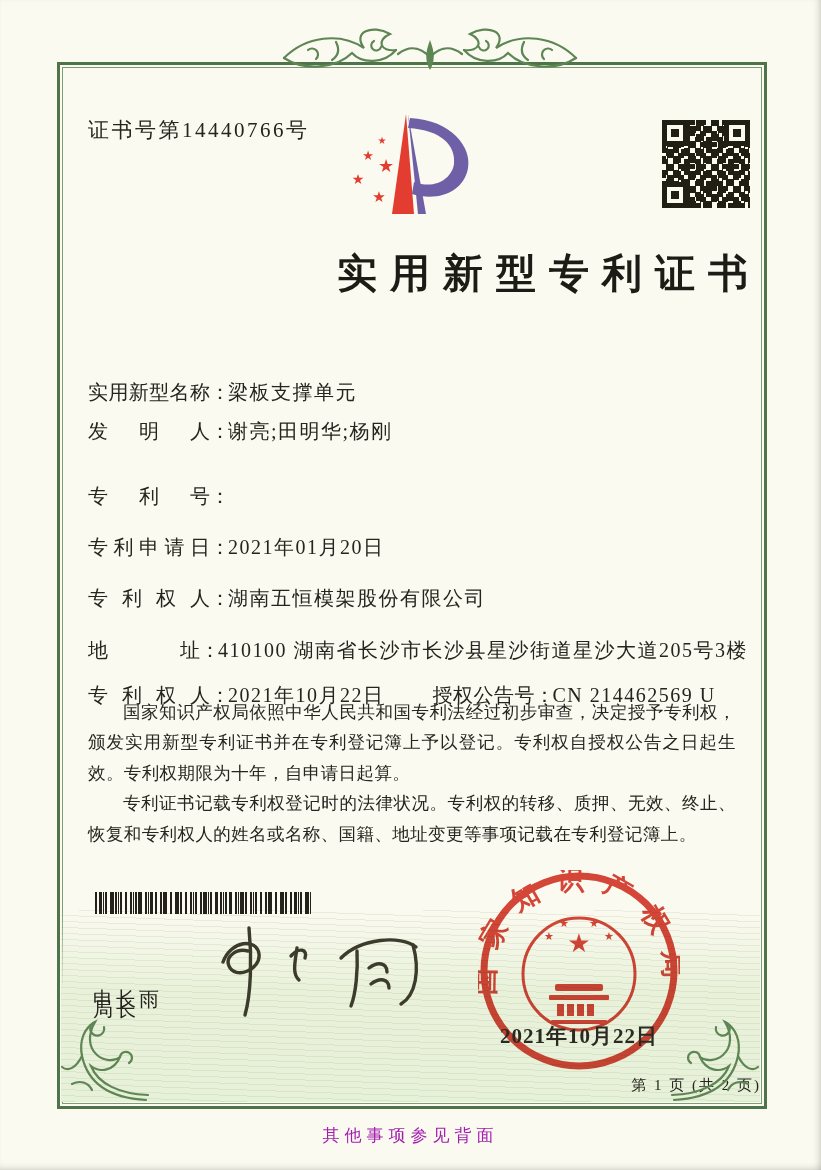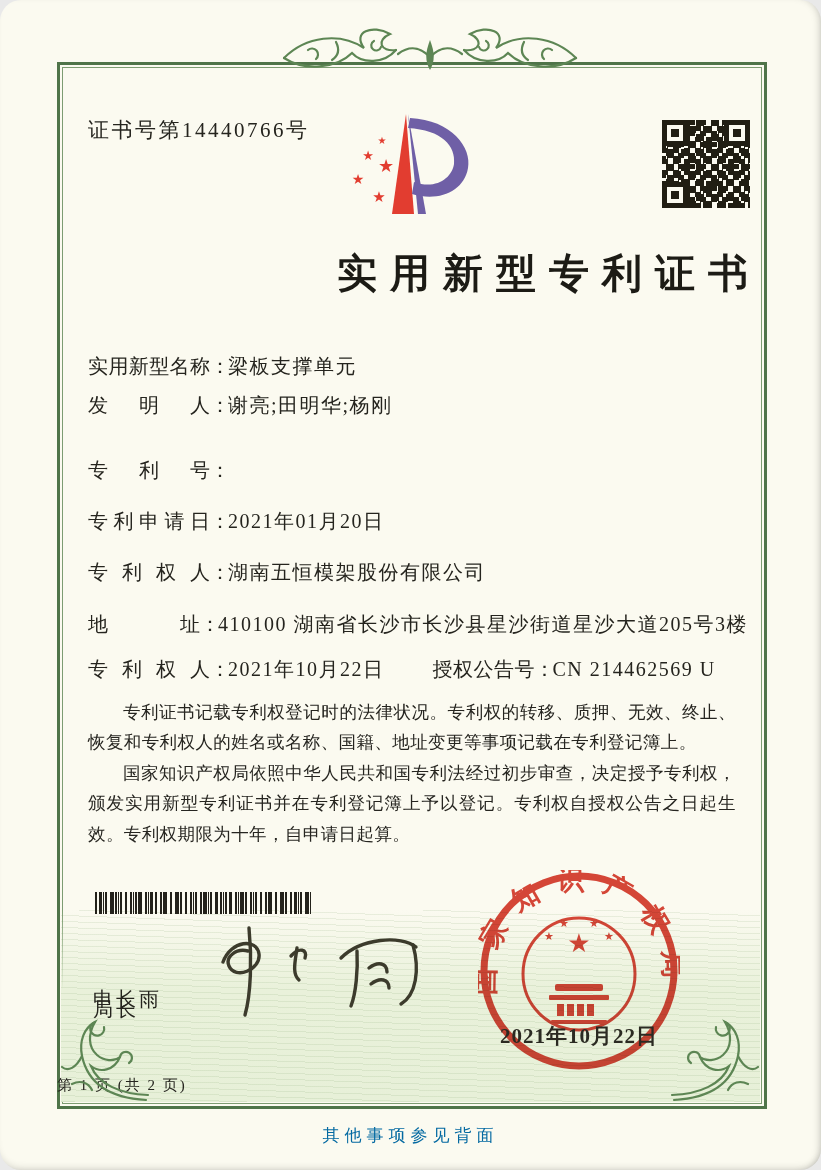--- a/index.html
+++ b/index.html
@@ -1,21 +1,20 @@
 <!DOCTYPE html>
 <html><head>
 <meta charset="utf-8">
 <style>
   html,body{margin:0;padding:0;background:#e9e9e9;}
   .page{
     position:relative;width:821px;height:1170px;margin:0 auto;
     background:#fbfaf0;overflow:hidden;
     font-family:"Liberation Serif","DejaVu Serif",serif;color:#25241e;
     box-shadow:inset -6px 0 8px -6px rgba(0,0,0,.25), inset 0 -6px 8px -6px rgba(0,0,0,.2);
-    border-radius:21px;
   }
   
   .frame{position:absolute;left:57px;top:62px;width:704px;height:1041px;border:3px solid #4f7449;}
   .frame-inner{position:absolute;inset:2px;border:1px solid #7d9c72;}
   .green-zone{
     position:absolute;left:61px;top:910px;width:699px;height:192px;z-index:1;
     background:
       repeating-linear-gradient(2deg, rgba(110,150,90,.13) 0 1px, rgba(0,0,0,0) 1px 6px),
       linear-gradient(180deg, rgba(233,241,218,0) 0, #e9f1da 80px, #e7f0d8 100%);
   }
@@ -34,21 +33,21 @@
       conic-gradient(#211e13 25%, rgba(0,0,0,0) 0 50%, #211e13 0 75%, rgba(0,0,0,0) 0) 0 0/11px 11px,
       conic-gradient(#211e13 25%, rgba(0,0,0,0) 0 50%, #211e13 0 75%, rgba(0,0,0,0) 0) 4px 6px/15px 15px;
   }
   .qf{position:absolute;width:16px;height:16px;border:5px solid #211e13;background:#fbfaf0;}
   .qf.tl{left:8px;top:8px;} .qf.tr{right:8px;top:8px;} .qf.bl{left:8px;bottom:8px;}
   .qfd{position:absolute;left:4px;top:4px;width:8px;height:8px;background:#211e13;}
   
   .title{position:absolute;left:57px;top:246px;width:704px;text-align:right;
     font-size:40px;font-weight:700;letter-spacing:13px;text-indent:13px;color:#1c1b15;z-index:2;}
   .row{position:absolute;left:88px;width:660px;display:flex;align-items:flex-end;
-    font-size:20px;z-index:2;white-space:nowrap;}
+    font-size:20px;z-index:2;white-space:nowrap;margin-top:26px;}
   .flabel{display:inline-block;width:122px;text-align:justify;text-align-last:justify;}
   .fcolon{display:inline-block;width:18px;}
   .fvalue{letter-spacing:1.5px;}
   .grant-group{margin-left:48px;display:flex;align-items:baseline;}
   .glabel{display:inline-block;width:102px;text-align:justify;text-align-last:justify;}
   
   .body-text{position:absolute;left:88px;top:697px;width:648px;z-index:2;}
   .body-text p{margin:0;text-indent:2em;font-size:17.5px;line-height:1.74;
     text-align:justify;letter-spacing:.4px;color:#262520;}
   
@@ -61,24 +60,24 @@
   
   .signer-title{position:absolute;left:93px;top:996px;font-size:20px;letter-spacing:3px;z-index:2;}
   .signer-name{position:absolute;left:93px;top:986px;font-size:20px;letter-spacing:3px;z-index:2;}
   .signature{position:absolute;left:205px;top:918px;width:218px;height:102px;z-index:4;}
   
   .seal{position:absolute;left:478px;top:870px;width:202px;height:202px;z-index:3;
     mix-blend-mode:multiply;opacity:.93;}
   .seal-date{position:absolute;left:478px;top:1022px;width:202px;text-align:center;
     font-size:21px;font-weight:600;letter-spacing:1px;color:#2b2a22;z-index:4;}
   
-  .page-info{position:absolute;left:57px;top:1076px;width:704px;text-align:left;
+  .page-info{position:absolute;left:57px;top:1076px;width:704px;text-align:right;
     font-size:15px;letter-spacing:2px;z-index:2;}
   .back-note{position:absolute;left:0;top:1124px;width:821px;text-align:center;
-    font-size:17px;letter-spacing:5px;color:#0369a1;z-index:2;}
+    font-size:17px;letter-spacing:5px;color:#a21caf;z-index:2;}
 </style>
 </head>
 <body>
 
 <div class="page">
 
   <div class="frame">
     <div class="frame-inner"></div>
   </div>
   <div class="green-zone"></div>
@@ -181,22 +180,22 @@
       <span class="fcolon">：</span>
       <span class="fvalue">2021年10月22日</span>
     <span class="grant-group">
       <span class="glabel">授权公告号</span>
         <span class="fcolon">：</span>
         <span class="fvalue">CN 214462569 U</span>
     </span>
   </div>
 
   <div class="body-text">
+    <p>国家知识产权局依照中华人民共和国专利法经过初步审查，决定授予专利权，颁发实用新型专利证书并在专利登记簿上予以登记。专利权自授权公告之日起生效。专利权期限为十年，自申请日起算。</p>
     <p>专利证书记载专利权登记时的法律状况。专利权的转移、质押、无效、终止、恢复和专利权人的姓名或名称、国籍、地址变更等事项记载在专利登记簿上。</p>
-    <p>国家知识产权局依照中华人民共和国专利法经过初步审查，决定授予专利权，颁发实用新型专利证书并在专利登记簿上予以登记。专利权自授权公告之日起生效。专利权期限为十年，自申请日起算。</p>
   </div>
 
   <div class="barcode"></div>
 
   <div class="signer-title">局长</div>
   <div class="signer-name">申长雨</div>
 
   <svg class="signature" viewBox="0 0 218 102">
     <g stroke="#3c3b2c" stroke-width="3.4" fill="none" stroke-linecap="round" stroke-linejoin="round">
       <path d="M18,44 C26,22 52,20 54,36 C56,52 30,62 24,48 C20,39 31,30 43,33"></path>

